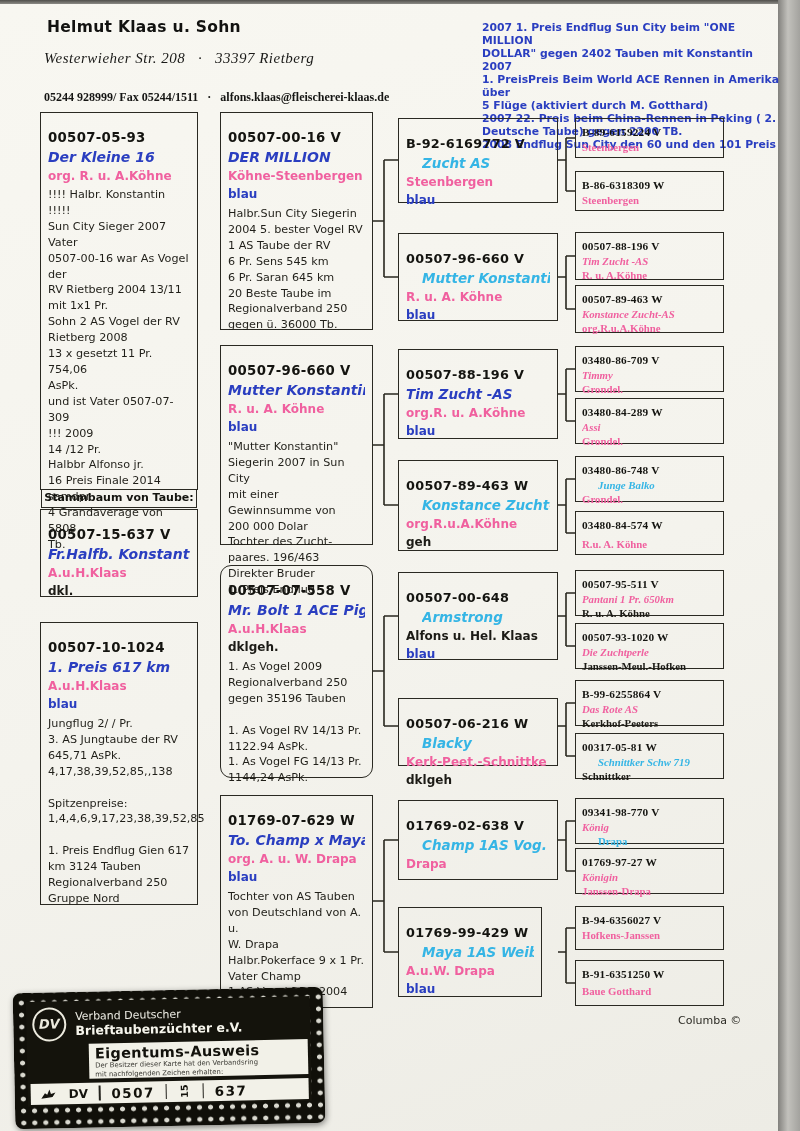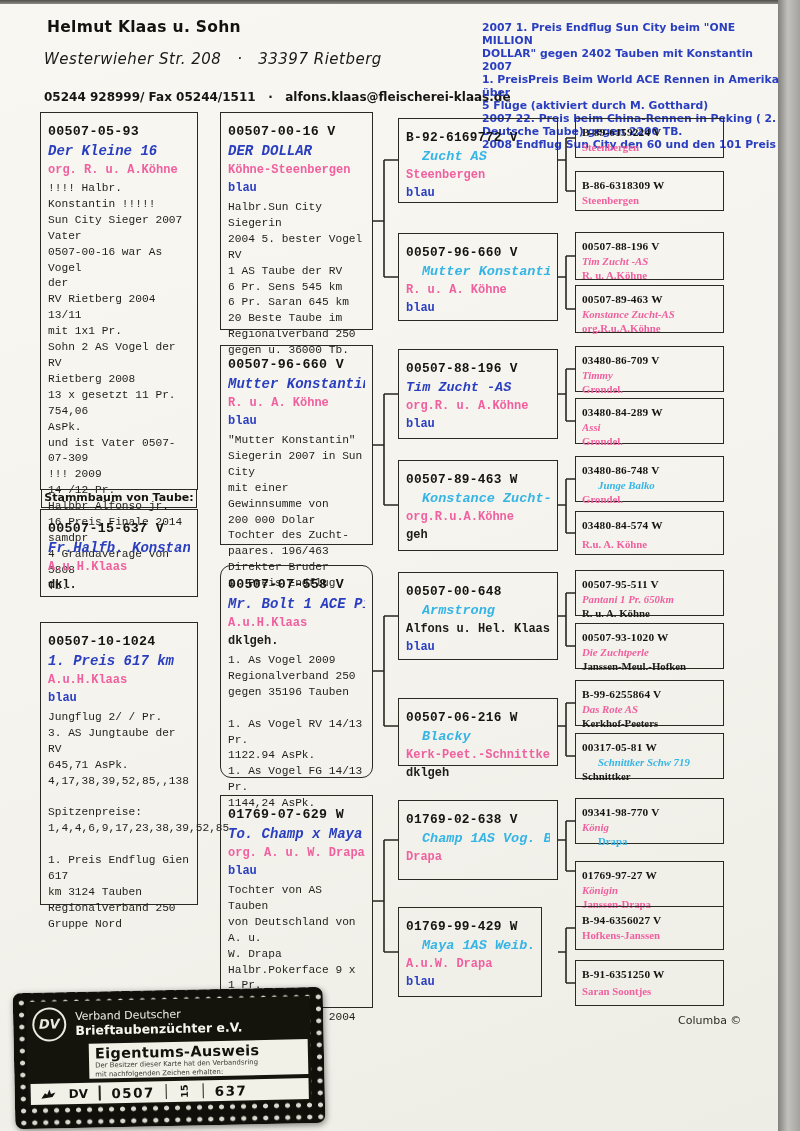--- a/index.html
+++ b/index.html
@@ -16,31 +16,31 @@
     background:linear-gradient(160deg,#f8f7f1 0%,#f4f3ed 55%,#edece5 100%);
     box-shadow:2px 0 6px rgba(0,0,0,.3);
   }
   .edge-top { position:absolute; left:0; top:0; width:800px; height:4px;
     background:linear-gradient(#504f4b,#8c8b86); }
   .edge-right { position:absolute; left:778px; top:0; width:22px; height:1131px;
     background:linear-gradient(90deg,#82817d,#c2c1bc 45%,#a3a29e); }
 
   .abs { position:absolute; }
   .prewrap { white-space:pre-line; }
-  .pre { white-space:pre; }
+  .pre { white-space:pre;font-family:Liberation Serif, serif; }
 
   .hdr-name { left:47px; top:18px; font-size:15.5px; font-weight:bold; color:#121210; letter-spacing:.3px;}
   .hdr-address { left:44px; top:50px; font-size:15px; font-style:italic; color:#1a1a18; letter-spacing:.5px; }
   .hdr-contact { left:44px; top:90px; font-size:12px; font-weight:bold; color:#151513; }
   .hdr-achv { left:482px; top:22px; width:300px; font-size:10.8px; line-height:1.2;
     color:var(--blue,#2a3ec0); font-weight:600; }
 
   .connectors { position:absolute; left:0; top:0; pointer-events:none; }
 
-  .pbox { position:absolute; border:1.6px solid #2a2922; padding:11px 7px 4px;font-family:Liberation Mono, monospace; }
+  .pbox { position:absolute; border:1.6px solid #2a2922; padding:17px 7px 4px; }
   .ring { font-size:13.3px; font-weight:bold; color:#141410; letter-spacing:.3px; margin-bottom:4px; }
   .pname { font-size:14px; font-weight:bold; font-style:italic; margin-bottom:4px;
     white-space:nowrap; overflow:hidden; }
   .owner { font-size:12px; font-weight:bold; margin-bottom:4px; white-space:nowrap; overflow:hidden;}
   .plumage { font-size:12px; font-weight:600; margin-bottom:5px; }
   .notes { font-size:11.2px; line-height:1.42; color:#201f19; }
 
   .g3 .ring { font-size:12.8px; }
   .g3 .pname { font-size:13.5px; }
 
@@ -170,21 +170,21 @@
 1,4,4,6,9,17,23,38,39,52,85
 
 1. Preis Endflug Gien 617
 km 3124 Tauben
 Regionalverband 250
 Gruppe Nord</div>
   </div>
 
   <div class="pbox" style="left:220px; top:112px; width:153px; height:218px;">
     <div class="ring">00507-00-16 V</div>
-    <div class="pname c-blue">DER DOLLAR</div>
+    <div class="pname c-blue">DER MILLION</div>
     <div class="owner c-pink">Köhne-Steenbergen</div>
     <div class="plumage c-blue">blau</div>
     <div class="notes prewrap">Halbr.Sun City Siegerin
 2004    5. bester Vogel RV
 1 AS Taube der RV
 6 Pr. Sens 545 km
 6 Pr. Saran 645 km
 20 Beste Taube im
 Regionalverband 250
 gegen ü. 36000 Tb.</div>
@@ -336,32 +336,32 @@
   <div class="sbox" style="left:575px; top:733px; width:149px; height:46px;">
     <div class="ring">00317-05-81 W</div>
     <div class="sline c-cyan it">Schnittker Schw 719</div>
     <div class="sline c-ink">Schnittker</div>
   </div>
   <div class="sbox" style="left:575px; top:798px; width:149px; height:46px;">
     <div class="ring">09341-98-770 V</div>
     <div class="sline c-pink it">König</div>
     <div class="sline c-cyan">Drapa</div>
   </div>
-  <div class="sbox" style="left:575px; top:848px; width:149px; height:46px;margin-top:13px;">
+  <div class="sbox" style="left:575px; top:848px; width:149px; height:46px;">
     <div class="ring">01769-97-27 W</div>
     <div class="sline c-pink it">Königin</div>
     <div class="sline c-pink">Janssen-Drapa</div>
   </div>
   <div class="sbox" style="left:575px; top:906px; width:149px; height:44px;">
     <div class="ring">B-94-6356027 V</div>
     <div class="sline c-pink">Hofkens-Janssen</div>
   </div>
   <div class="sbox" style="left:575px; top:960px; width:149px; height:46px;">
     <div class="ring">B-91-6351250 W</div>
-    <div class="sline c-pink" style="margin-top:4px;">Saran Soontjes</div>
+    <div class="sline c-pink" style="margin-top:4px;">Baue Gotthard</div>
   </div>
 
   <div class="card">
     <div class="card-solid">
       <div class="card-head">
         <div class="logo">DV</div>
         <div class="org">
           <div class="org1">Verband Deutscher</div>
           <div class="org2">Brieftaubenzüchter e.V.</div>
         </div>

